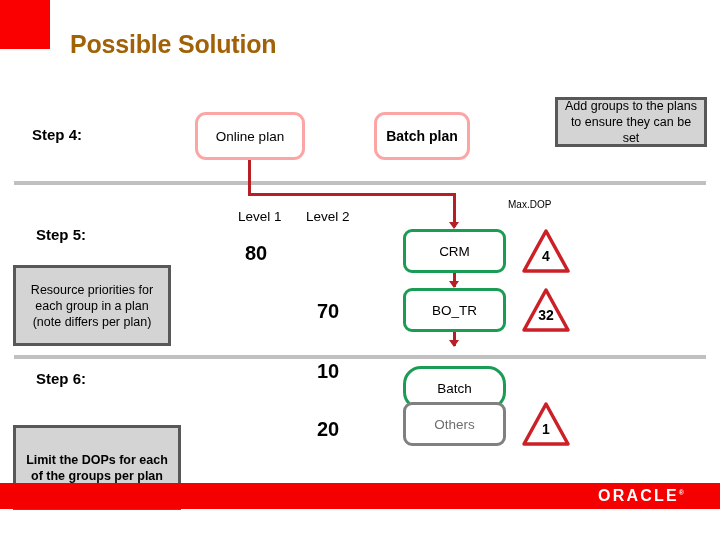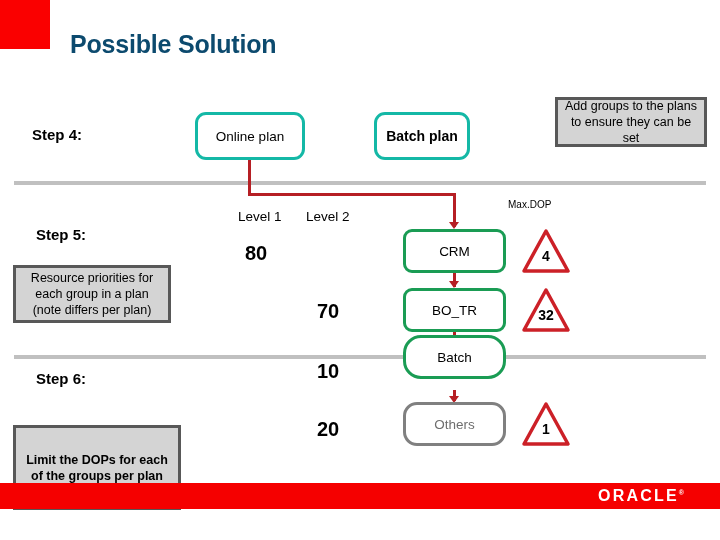--- a/index.html
+++ b/index.html
@@ -28,21 +28,21 @@
     width: 50px;
     height: 49px;
     background: #fa0000;
   }
   .slide-title {
     position: absolute;
     left: 70px;
     top: 30px;
     font-size: 25px;
     font-weight: bold;
-    color: #0c4a6e;
+    color: #a16207;
     letter-spacing: -0.2px;
     white-space: nowrap;
   }
 
   
   .divider {
     position: absolute;
     left: 14px;
     width: 692px;
     height: 4px;
@@ -72,35 +72,35 @@
     color: #000000;
     font-size: 12.5px;
     line-height: 16px;
     text-align: center;
     display: flex;
     align-items: center;
     justify-content: center;
     padding: 2px 4px;
   }
   .callout-resource {
-    left: 13px;  top: 265px;  width: 158px; height: 58px;
+    left: 13px;  top: 265px;  width: 158px; height: 81px;
   }
   .callout-limit {
     left: 13px;  top: 425px;  width: 168px; height: 85px; font-weight: bold;
   }
   .callout-addgroups {
     left: 555px; top: 97px;  width: 152px; height: 50px;
   }
 
   
   .plan-box {
     position: absolute;
     box-sizing: border-box;
     background: #ffffff;
-    border: 3px solid #14b8a6;
+    border: 3px solid #fca5a5;
     border-radius: 11px;
     display: flex;
     align-items: center;
     justify-content: center;
     color: #000000;
     font-size: 13.5px;
   }
   .plan-online { left: 195px; top: 112px; width: 110px; height: 48px; }
   .plan-batch  { left: 374px; top: 112px; width: 96px; height: 48px; font-weight: bold; font-size: 14px; }
 
@@ -147,26 +147,25 @@
     border: 3px solid #1a9c54;
     border-radius: 9px;
     display: flex;
     align-items: center;
     justify-content: center;
     font-size: 13.5px;
     color: #000000;
   }
   .group-crm   { top: 229px; }
   .group-botr  { top: 288px; }
-  .group-batch { top: 335px; border-radius: 18px; }
+  .group-batch { top: 366px; border-radius: 18px; }
   .group-others {
     top: 402px;
     border-color: #808080;
     color: #6e6e6e;
-    border-radius: 14px;
   }
 
   
   .triangle {
     position: absolute;
     left: 521px;
     width: 50px;
     height: 46px;
   }
   .triangle svg { display: block; width: 50px; height: 46px; }

